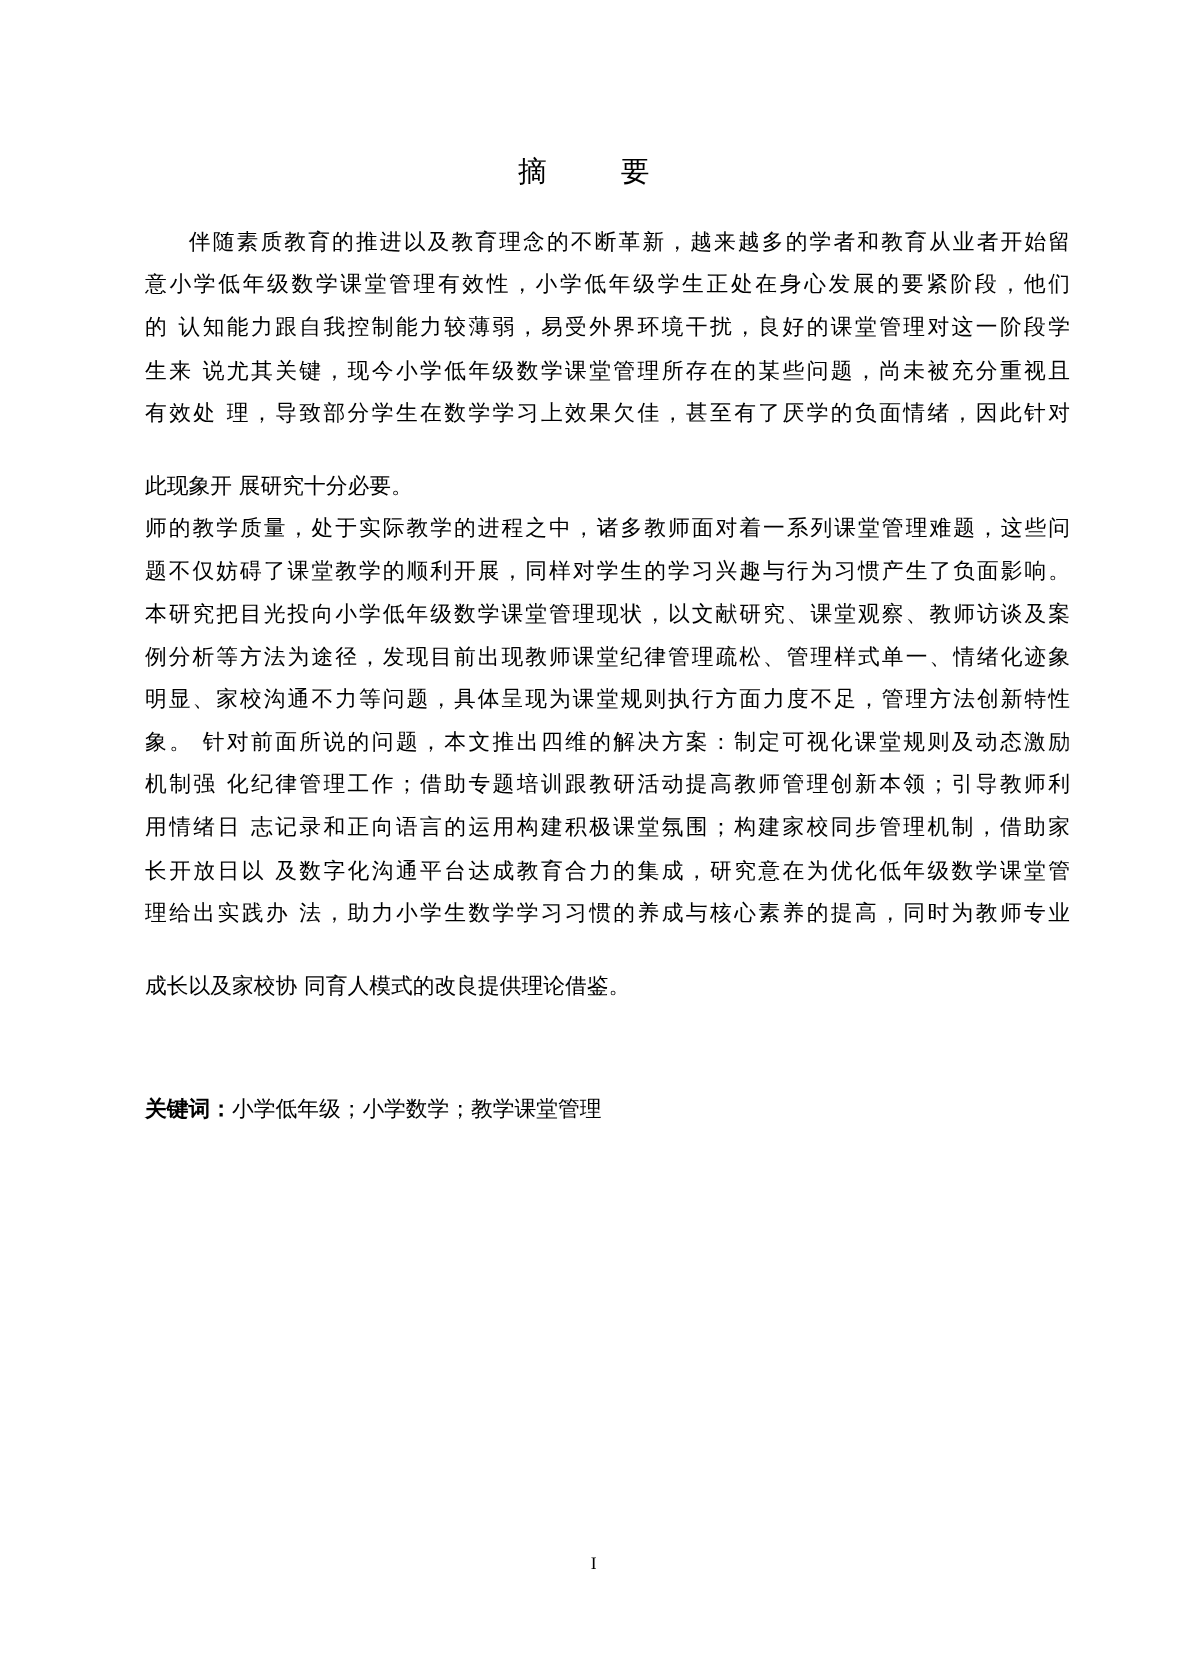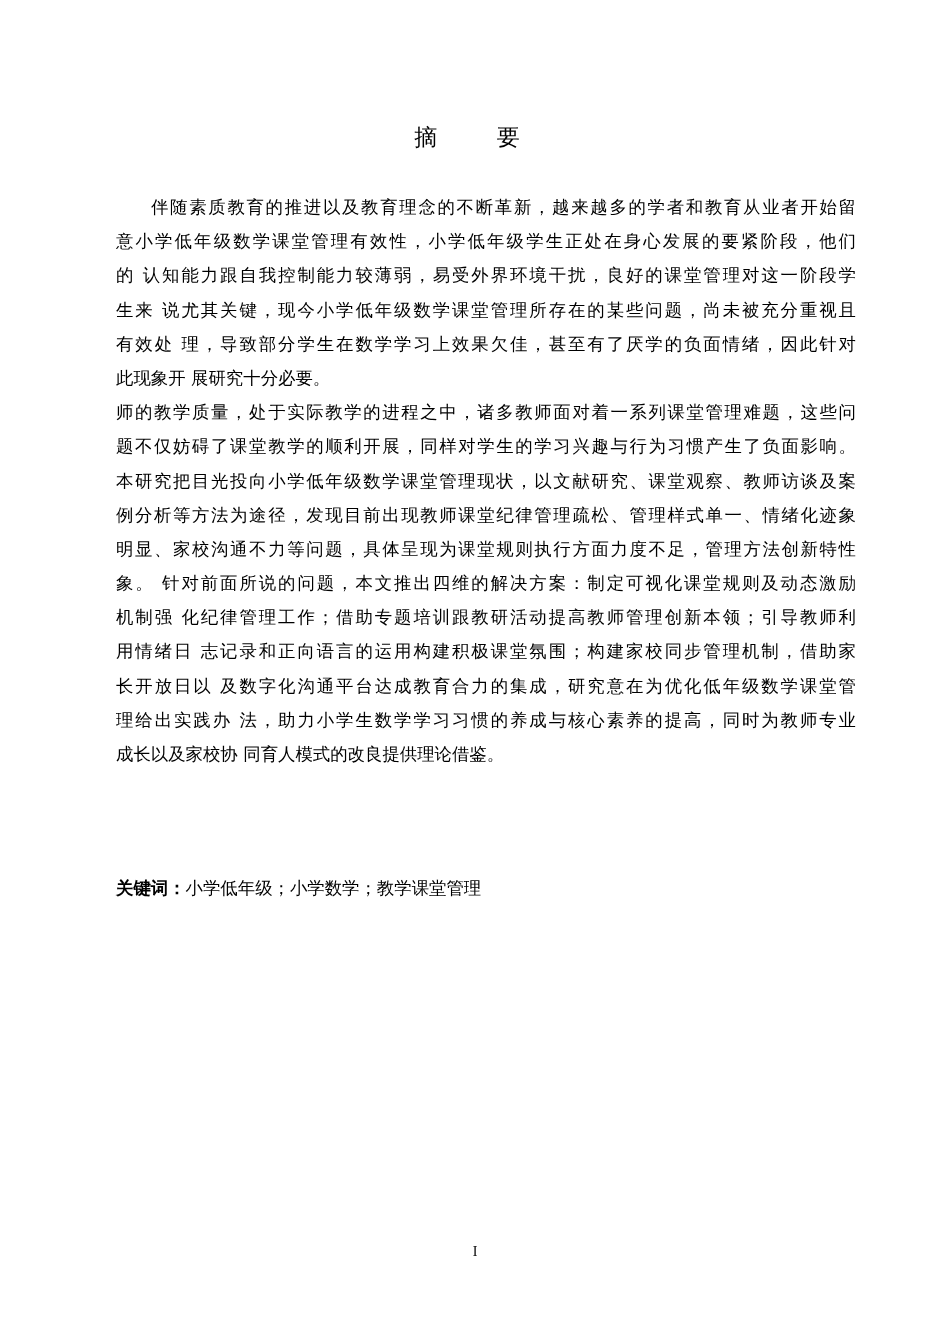--- a/index.html
+++ b/index.html
@@ -2,24 +2,24 @@
 <html><head>
   <meta charset="utf-8">
   <style>
     html, body { margin: 0; padding: 0; background: #ffffff; }
     body { width: 950px; height: 1344px; position: relative; overflow: hidden;
            font-family: "DejaVu Serif", "Liberation Serif", serif; color: #000; }
     .page { position: absolute; left: 0; top: 0; width: 950px; height: 1344px; background: #fff; }
     .title { position: absolute; top: 122px; left: 0; width: 950px; text-align: center;
              font-family: "DejaVu Sans", sans-serif; font-size: 23px; letter-spacing: 26px;
              padding-left: 10px; box-sizing: border-box; font-weight: 500; }
-    .body { position: absolute; left: 116px; top: 190px; width: 740px; }
+    .body { position: absolute; left: 116px; top: 177px; width: 740px; }
     .line { height: 34.2px; line-height: 34px; font-size: 17.4px; white-space: nowrap;
             text-align: justify; text-align-last: justify; display: block; }
-    .line.last { text-align-last: left; }
+    .line.last { text-align-last: left; margin-top: 24px; }
     .line.indent { padding-left: 35px; }
     .keywords { position: absolute; left: 116px; top: 876px; font-size: 17.4px; line-height: 24px; white-space: nowrap; }
     .kw-label { font-family: "DejaVu Sans", sans-serif; font-weight: bold; }
     .footer { position: absolute; top: 1244px; left: 0; width: 950px; text-align: center;
               font-family: "Liberation Serif", serif; font-size: 14px; }
   </style>
 </head>
 <body>
 
 <div class="page">

